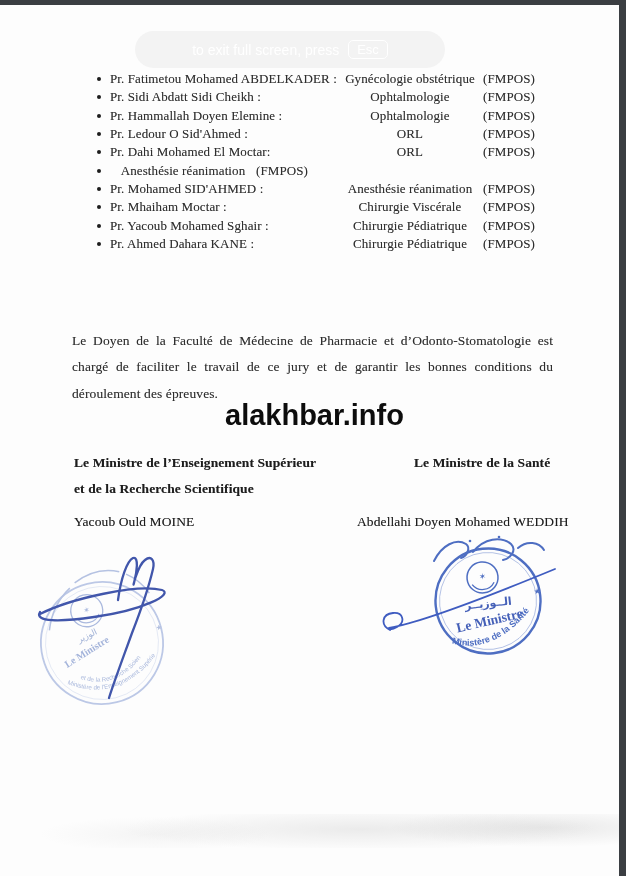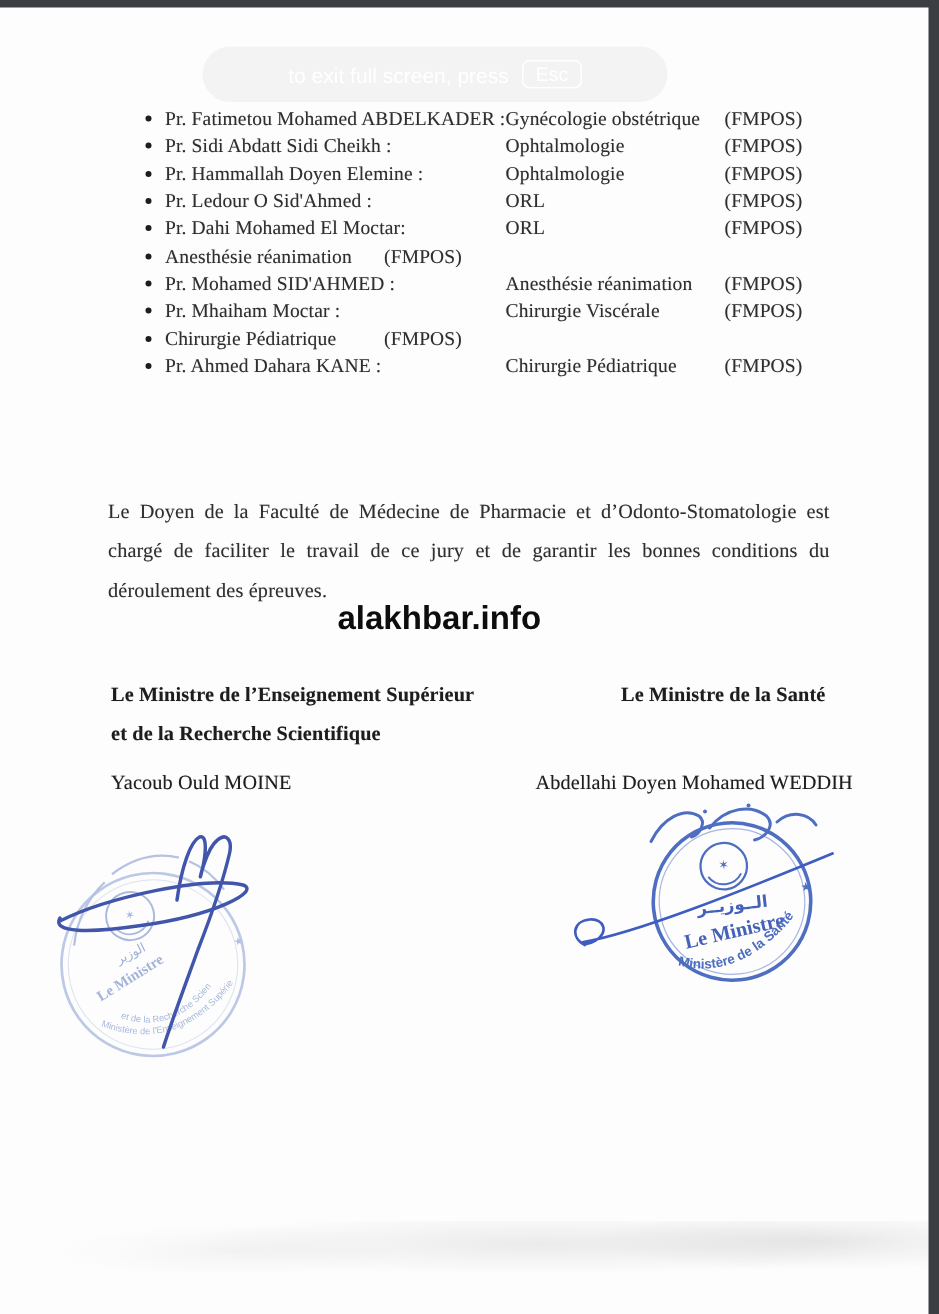--- a/index.html
+++ b/index.html
@@ -29,32 +29,32 @@
   .toast .esc-key{
     border:1.5px solid #ffffff;border-radius:5px;padding:1px 8px;font-size:13px;color:#fff;
   }
   
   .jury{position:absolute;left:97px;top:70px;width:460px;
         font-size:13px;letter-spacing:.1px;text-shadow:0 0 .6px rgba(45,45,45,.35);}
   .jury-row{display:flex;height:18.3px;align-items:center;}
   .bullet{width:13px;display:flex;align-items:center;}
   .bullet i{width:4px;height:4px;border-radius:50%;background:#1d1d1d;display:block;}
   .col-name{width:227px;white-space:nowrap;}
-  .col-spec{width:146px;white-space:nowrap;}
+  .col-spec{width:146px;white-space:nowrap;text-align:center;}
   .col-org{white-space:nowrap;}
   
   .decree{
     position:absolute;left:72px;top:314px;width:481px;
     font-size:13.5px;line-height:26.5px;text-align:justify;
     letter-spacing:.1px;text-shadow:0 0 .6px rgba(45,45,45,.35);font-family:Liberation Serif, serif;
   }
   
   .watermark{
     position:absolute;left:225px;top:399px;
-    font-family:"Liberation Sans",sans-serif;font-weight:bold;font-size:22px;color:#0d0d0d;
+    font-family:"Liberation Sans",sans-serif;font-weight:bold;font-size:29px;color:#0d0d0d;
   }
   
   .sig-title{position:absolute;font-size:13.5px;font-weight:bold;line-height:25.5px;
              letter-spacing:.1px;text-shadow:0 0 .5px rgba(30,30,30,.4);color:#1d1d1d;}
   .sig-title.left{left:74px;top:450px;}
   .sig-title.right{left:414px;top:450px;}
   .sig-name{position:absolute;top:514px;font-size:13.5px;font-weight:normal;color:#1d1d1d;
             letter-spacing:.1px;text-shadow:0 0 .5px rgba(30,30,30,.4);}
   .sig-name.left{left:74px;}
   .sig-name.right{left:357px;}
@@ -135,20 +135,21 @@
         <i></i>
       </span>
     <span class="col-name">Pr. Mhaiham Moctar :</span>
     <span class="col-spec">Chirurgie Viscérale</span>
     <span class="col-org">(FMPOS)</span>
   </div>
   <div class="jury-row">
     <span class="bullet">
         <i></i>
       </span>
+    <span class="col-name">Pr. Yacoub Mohamed Sghair :</span>
     <span class="col-spec">Chirurgie Pédiatrique</span>
     <span class="col-org">(FMPOS)</span>
   </div>
   <div class="jury-row">
     <span class="bullet">
         <i></i>
       </span>
     <span class="col-name">Pr. Ahmed Dahara KANE :</span>
     <span class="col-spec">Chirurgie Pédiatrique</span>
     <span class="col-org">(FMPOS)</span>

